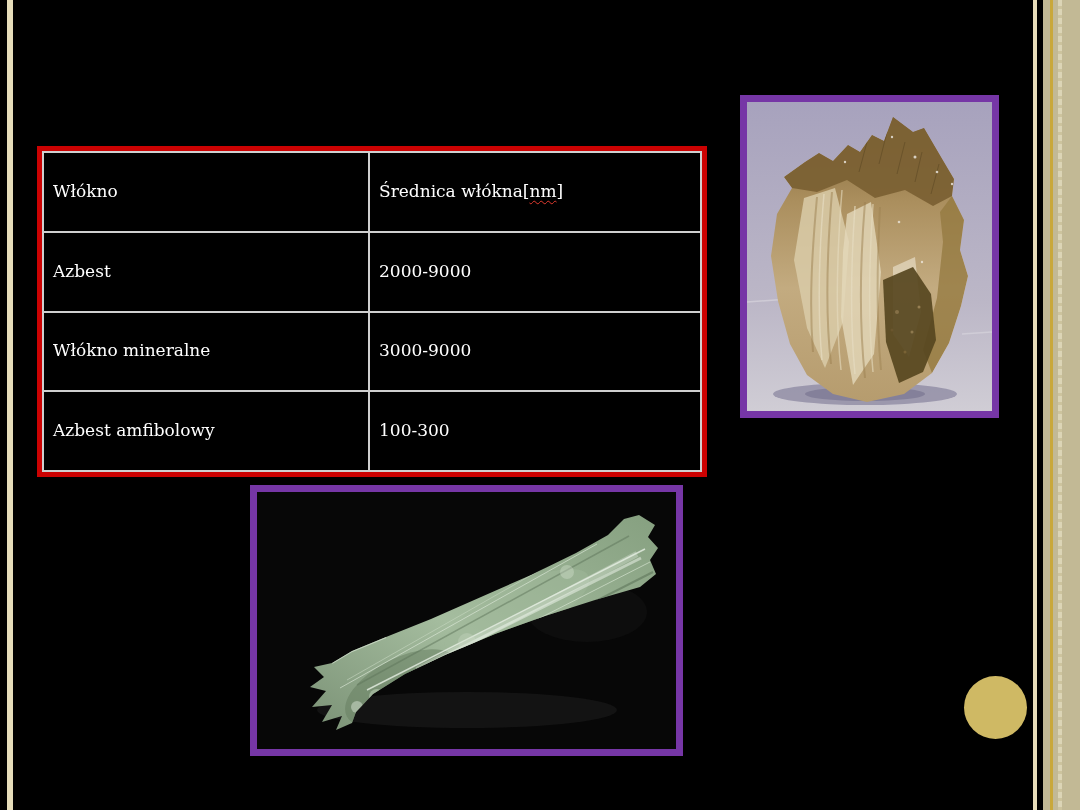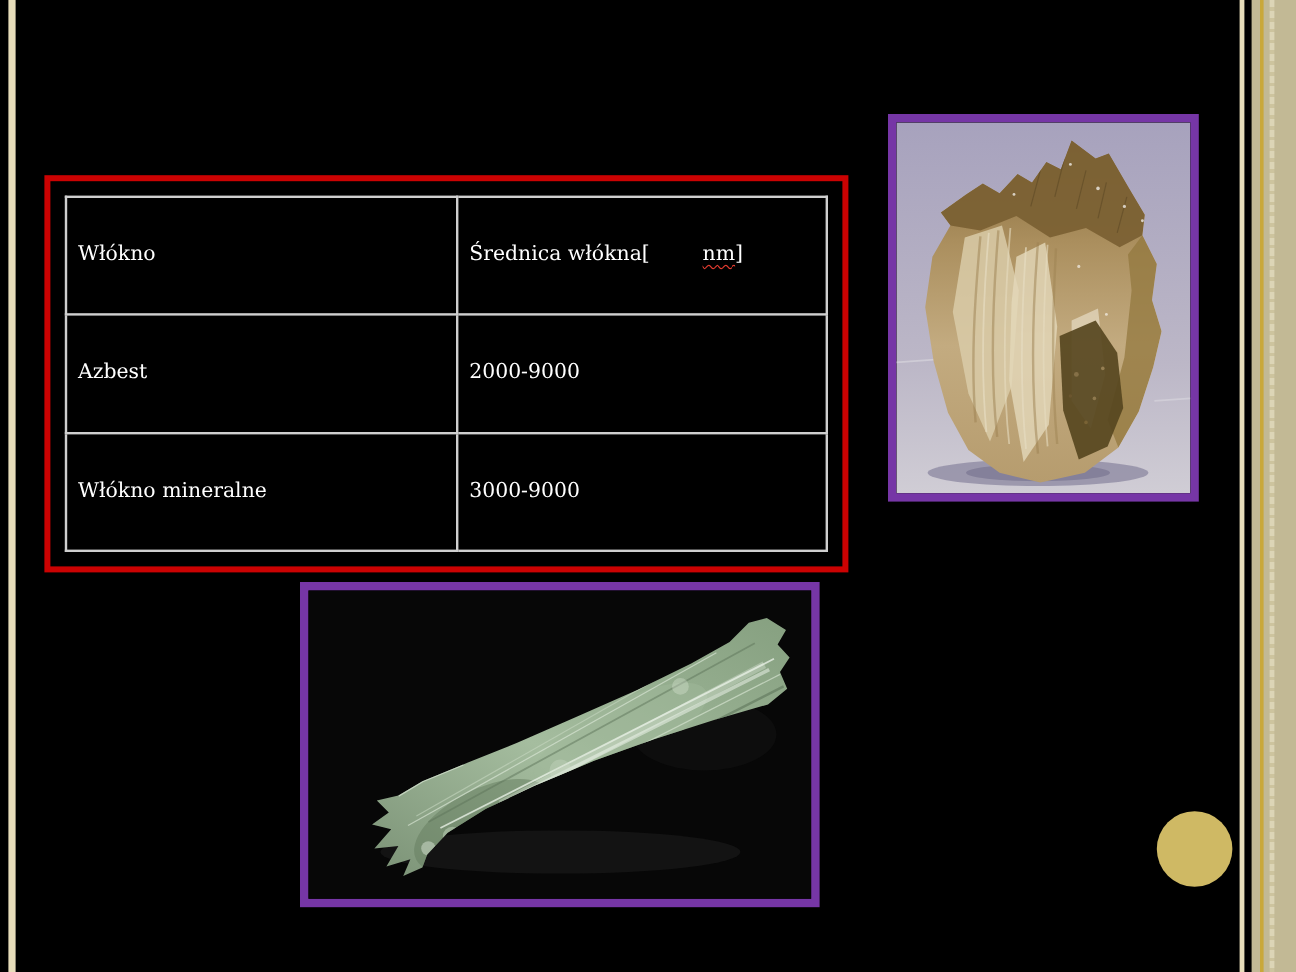--- a/index.html
+++ b/index.html
@@ -60,21 +60,21 @@
   }
 
   
   .table-frame {
     position: absolute;
     left: 37px; top: 146px;
     width: 670px; height: 331px;
     box-sizing: border-box;
     border: 5px solid #cb0202;
     background: #000000;
-    padding: 12px;
+    padding: 0;
   }
   .fiber-table {
     width: 100%; height: 100%;
     border-collapse: collapse;
     table-layout: fixed;
     border: 2px solid #f2f2f2;
   }
   .fiber-table td {
     border: 2px solid #cfcfcf;
     color: #ffffff;
@@ -84,21 +84,20 @@
     white-space: nowrap;
     overflow: hidden;
   }
   .fiber-table col.c1 { width: 326px; }
   .misspell {
     text-decoration: underline;
     text-decoration-style: wavy;
     text-decoration-color: #e23a2e;
     text-decoration-thickness: 1px;
     text-underline-offset: 3px;
-    margin-left: 44px;
   }
 
   
   .photo {
     position: absolute;
     margin: 0;
     box-sizing: border-box;
     border: 7px solid #7636a6;
     background: #000;
     line-height: 0;
@@ -137,20 +136,24 @@
           <td>Włókno</td>
           <td><span>Średnica włókna[</span><span class="misspell">nm</span><span>]</span></td>
         </tr>
         <tr>
           <td>Azbest</td>
           <td>2000-9000</td>
         </tr>
         <tr>
           <td>Włókno mineralne</td>
           <td>3000-9000</td>
+        </tr>
+        <tr>
+          <td>Azbest amfibolowy</td>
+          <td>100-300</td>
         </tr>
       </tbody>
     </table>
   </div>
 
   <figure class="photo photo-rock">
     <svg width="245" height="309" viewBox="0 0 245 309">
       <defs>
         <linearGradient id="bgGrad" x1="0" y1="0" x2="0" y2="1">
           <stop offset="0" stop-color="#a7a2bd"></stop>

